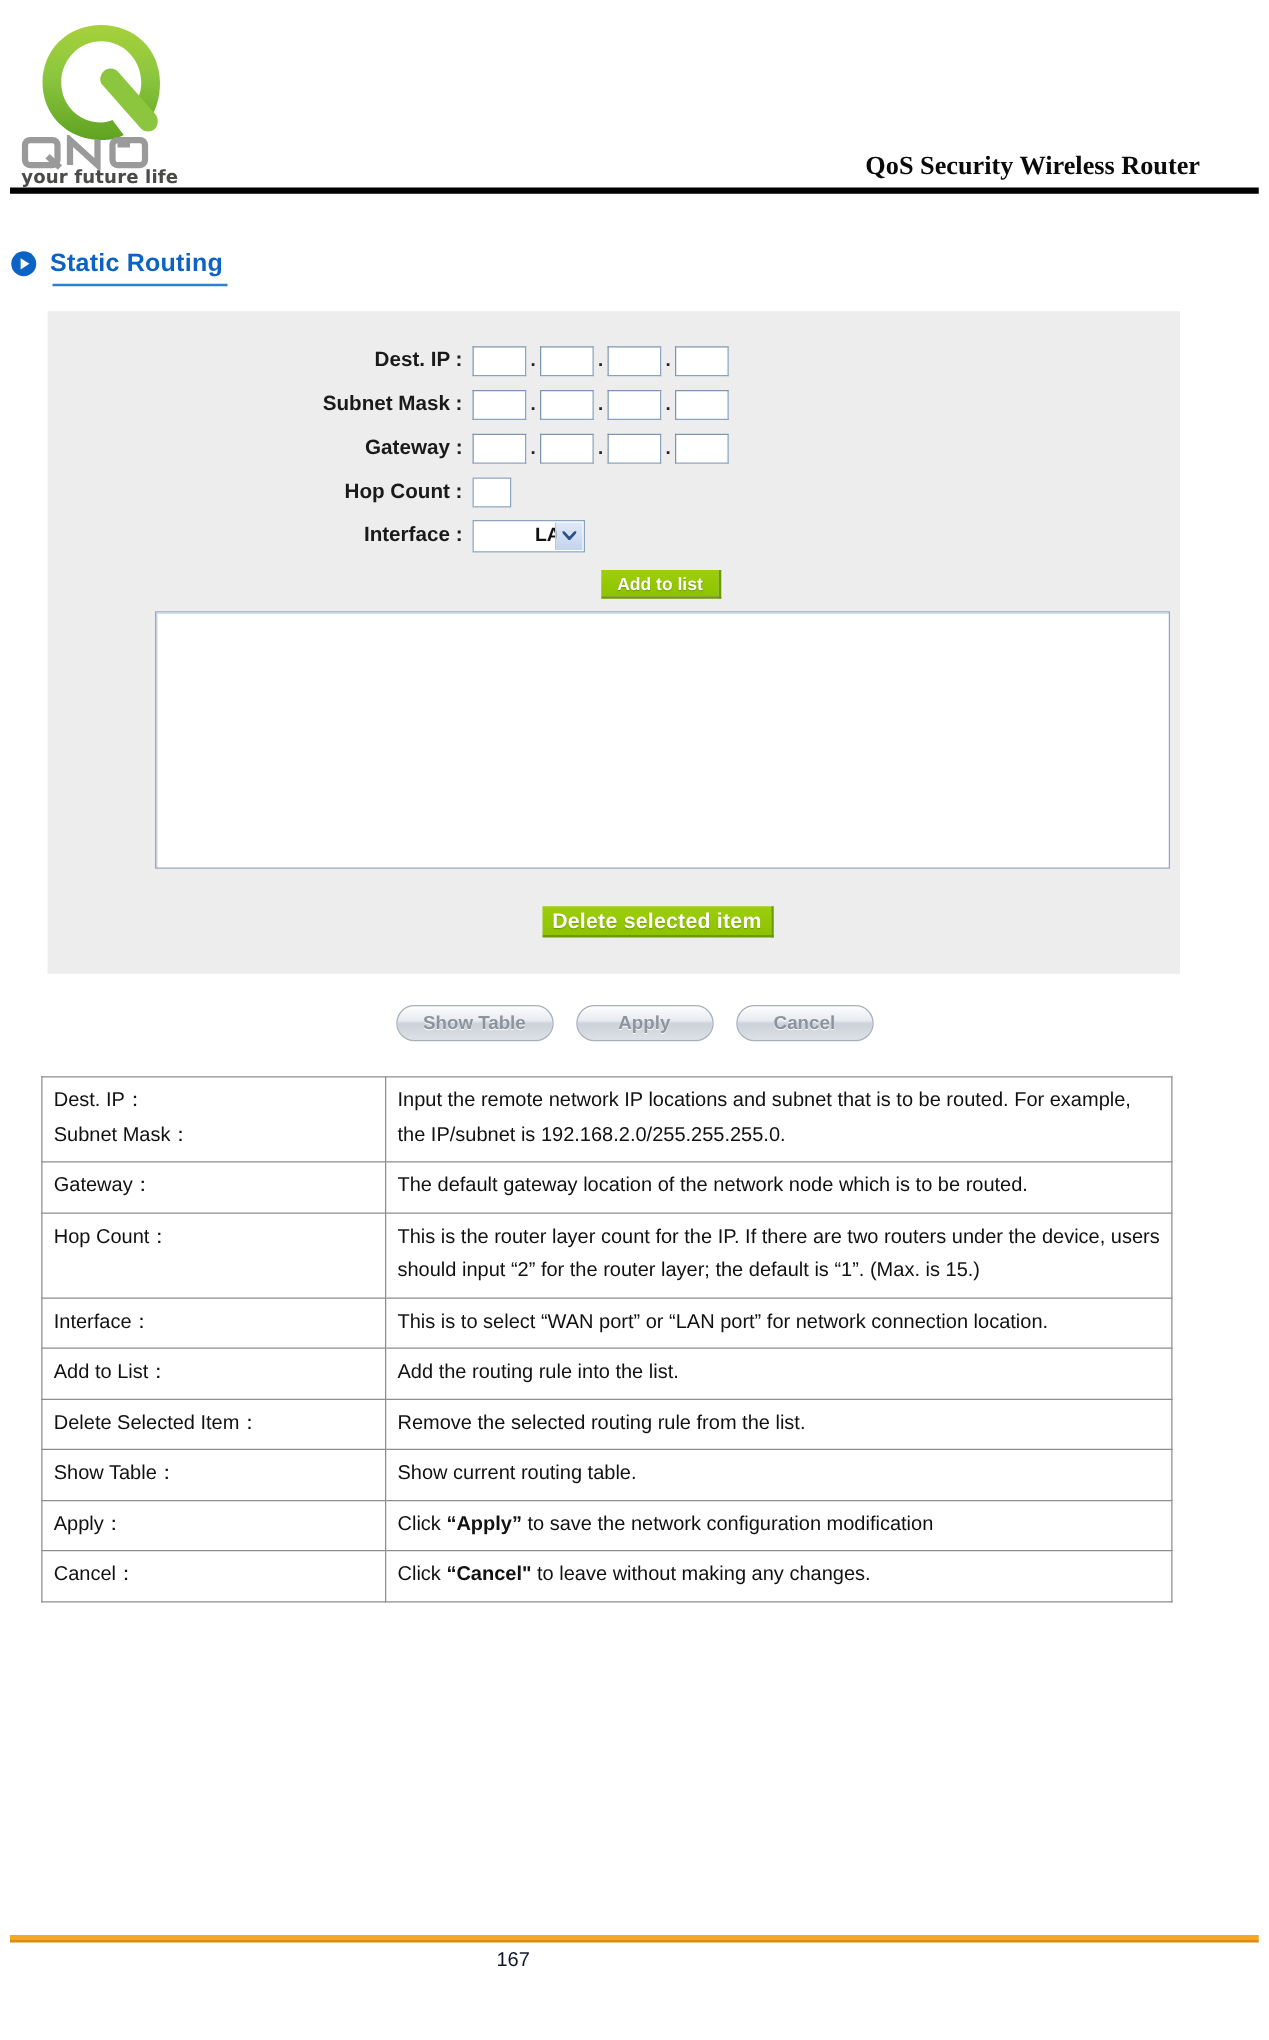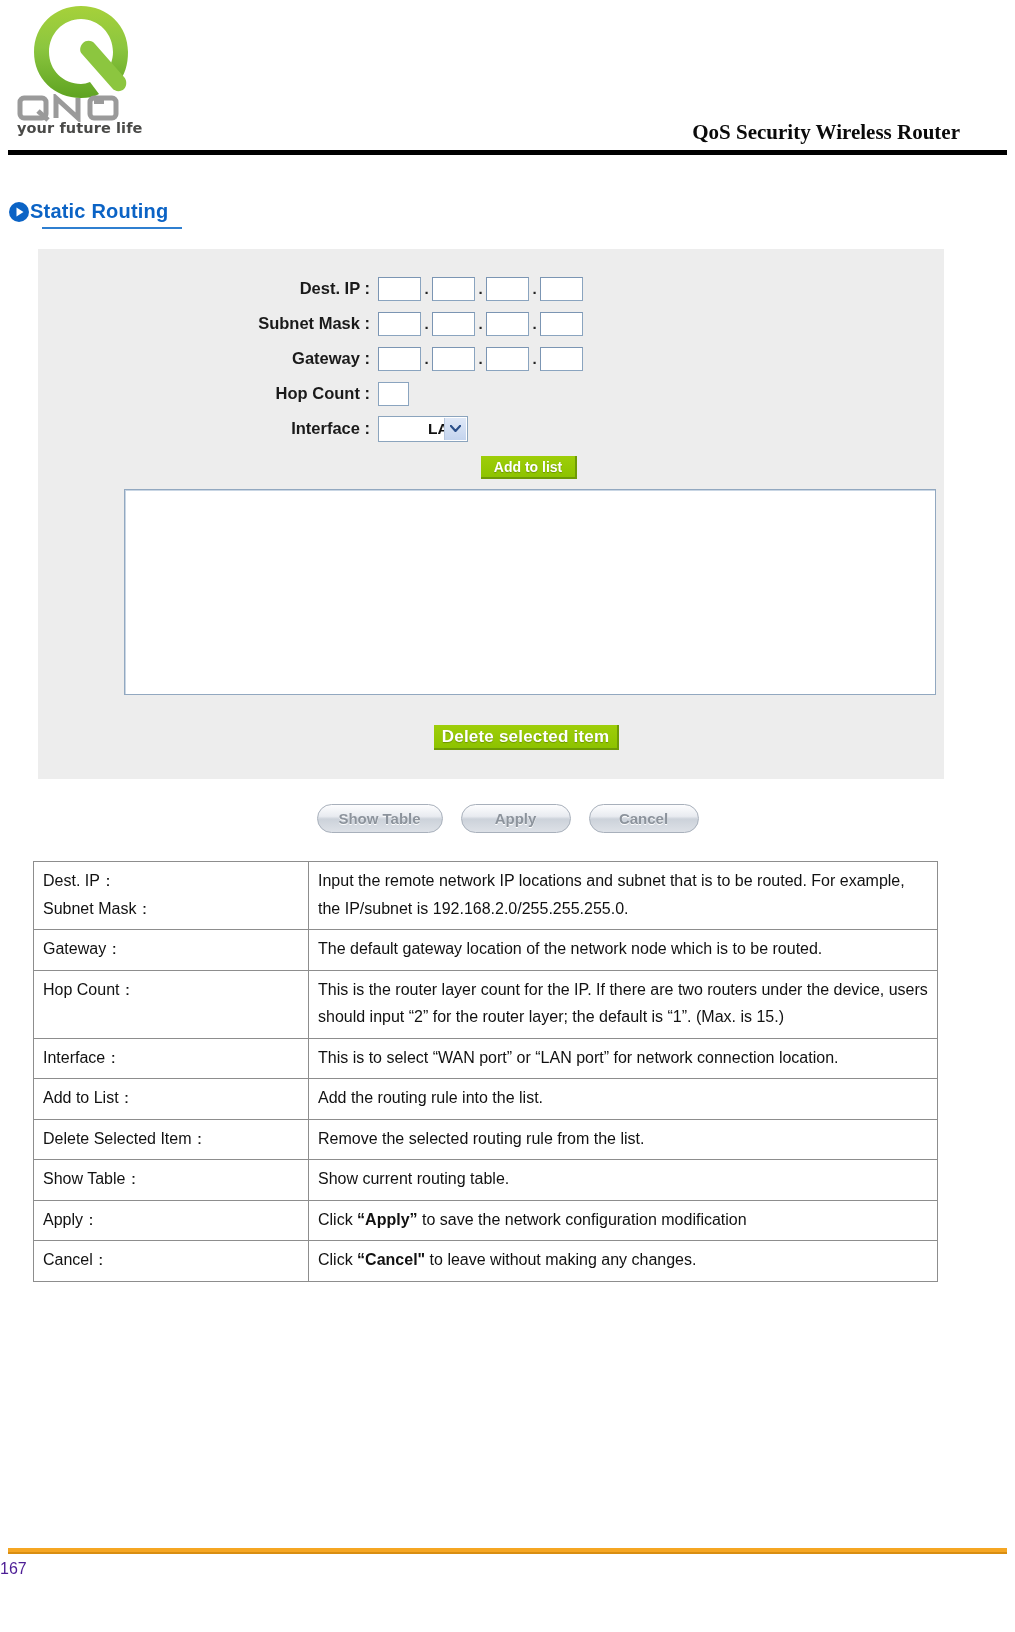--- a/index.html
+++ b/index.html
@@ -13,21 +13,21 @@
     overflow:hidden;
   }
 
   
   .header {
     position:relative;
     height:148px;
     width:1015px;
   }
   .logo-wrap {
-    position:absolute; left:8px; top:2px;
+    position:absolute; left:8px; top:16px;
     width:170px; height:140px;
   }
   .logo-q { position:absolute; left:18px; top:0px; width:110px; height:104px; }
   .logo-qno {
     position:absolute; left:8px; top:92px;
     width:130px; height:28px;
   }
   .logo-tag {
     position:absolute; left:9px; top:118px;
     font-family:"DejaVu Sans", sans-serif;
@@ -42,21 +42,21 @@
     color:#0a0a0a; white-space:nowrap;
   }
   .header-rule {
     position:absolute; left:8px; top:150px;
     width:999px; height:5px; background:#000;
   }
 
   
   .section-title-row {
     position:absolute; left:8px; top:200px;
-    display:flex; align-items:center; gap:0;
+    display:flex; align-items:flex-start; gap:10px;
   }
   .bullet-icon { width:22px; height:22px; display:block; }
   .section-title {
     font-family:"Liberation Sans", sans-serif;
     font-size:20px; font-weight:700;
     color:#0b63c5; letter-spacing:0.2px;
     white-space:nowrap;
   }
   .section-underline {
     position:absolute; left:42px; top:227px;
@@ -205,23 +205,23 @@
     width:999px; height:4px;
     background:#f5a623;
   }
   .footer-rule2 {
     position:absolute; left:8px; top:1552px;
     width:999px; height:2px;
     background:#d98e12;
   }
   .page-num {
     position:absolute; left:0; top:1560px;
-    width:821px; text-align:left;
-    font-family:"Liberation Sans", sans-serif;
-    font-size:16px; color:#4c1d95;
+    width:821px; text-align:center;
+    font-family:"Liberation Sans", sans-serif;
+    font-size:16px; color:#0f172a;
   }
 </style>
 </head>
 <body>
 
 <div class="header">
   <div class="logo-wrap">
     <svg class="logo-q" viewBox="0 0 110 104">
       <defs>
         <linearGradient id="gq" x1="0" y1="0" x2="0" y2="1">

